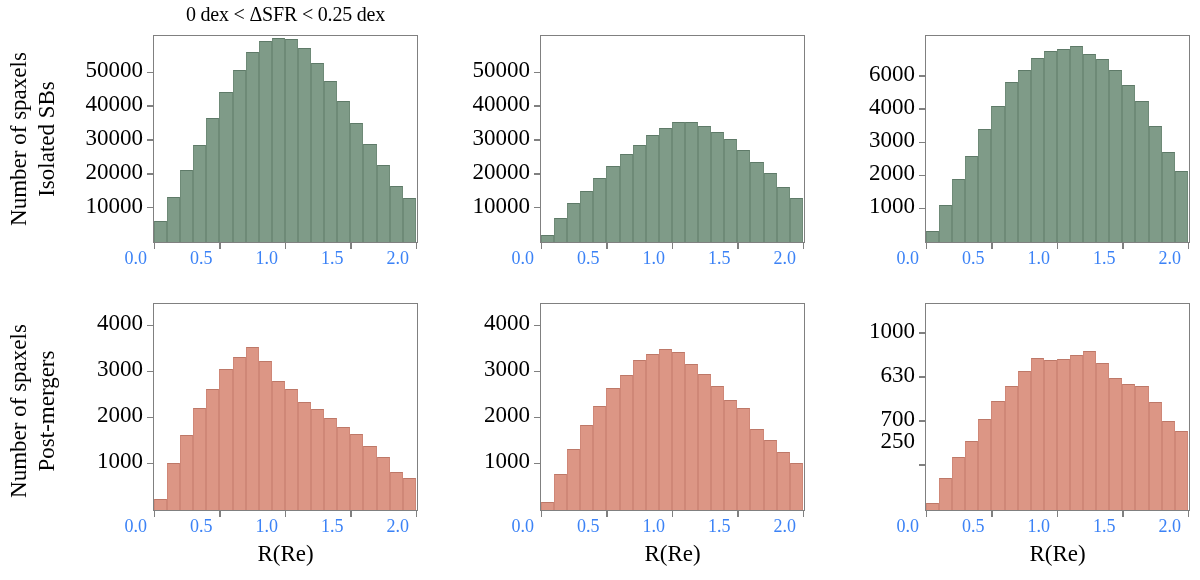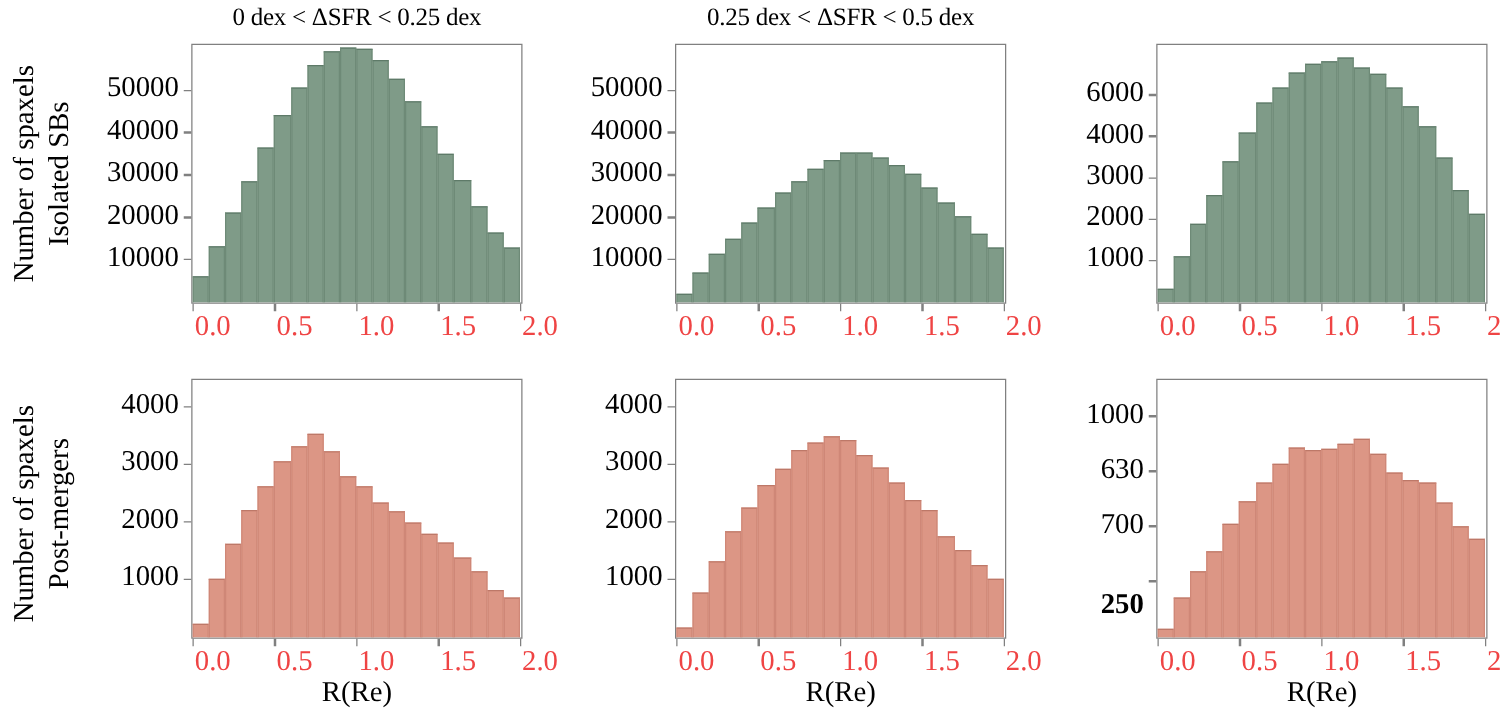--- a/index.html
+++ b/index.html
@@ -63,23 +63,23 @@
     background: #808080;
   }
   .tick-y {
     position: absolute;
     height: 1.6px;
     width: 6px;
     background: #808080;
   }
   .ticklabel-x {
     position: absolute;
-    font-size: 23px;
-    color: #ef4444;
-    text-align: right;
+    font-size: 18px;
+    color: #3b82f6;
+    text-align: left;
     white-space: nowrap;
   }
   .ticklabel-y {
     position: absolute;
     font-size: 23px;
     color: #000;
     text-align: right;
     white-space: nowrap;
   }
 
@@ -105,21 +105,20 @@
     border-top: 1px solid #bd7868;
     border-right: 1px solid #cf8777;
   }
 </style>
 </head>
 <body>
 
 <div id="figure">
 
   <div class="col-title" style="left:153px; top:3px; width:265px;">0 dex &lt; ΔSFR &lt; 0.25 dex</div>
-  <div class="col-title" style="left:540px; top:3px; width:265px;">0.25 dex &lt; ΔSFR &lt; 0.5 dex</div>
 
   <div class="ylabel-group" style="left:6px; top:243px;">
     <span class="ylabel-line" style="width:208px;">Number of spaxels</span>
   </div>
   <div class="ylabel-group" style="left:34px; top:243px;">
     <span class="ylabel-line" style="width:208px;">Isolated SBs</span>
   </div>
 
   <div class="ylabel-group" style="left:6px; top:519px;">
     <span class="ylabel-line" style="width:216px;">Number of spaxels</span>
@@ -377,21 +376,21 @@
       <div class="ticklabel-x" style="left: 896.6px; top: 516px; width: 60px;">0.0</div>
       <div class="tick-x" style="left: 991.25px; top: 511px;"></div>
       <div class="ticklabel-x" style="left: 962.05px; top: 516px; width: 60px;">0.5</div>
       <div class="tick-x" style="left: 1056.7px; top: 511px;"></div>
       <div class="ticklabel-x" style="left: 1027.5px; top: 516px; width: 60px;">1.0</div>
       <div class="tick-x" style="left: 1122.15px; top: 511px;"></div>
       <div class="ticklabel-x" style="left: 1092.95px; top: 516px; width: 60px;">1.5</div>
       <div class="tick-x" style="left: 1187.6px; top: 511px;"></div>
       <div class="ticklabel-x" style="left: 1158.4px; top: 516px; width: 60px;">2.0</div>
       <div class="tick-y" style="left: 919px; top: 464.462px;"></div>
-      <div class="ticklabel-y" style="left: 783px; top: 470px; width: 132px; font-weight: bold;">250</div>
+      <div class="ticklabel-y" style="left: 783px; top: 428px; width: 132px;">250</div>
       <div class="tick-y" style="left: 919px; top: 420.324px;"></div>
       <div class="ticklabel-y" style="left: 783px; top: 406.124px; width: 132px;">700</div>
       <div class="tick-y" style="left: 919px; top: 376.186px;"></div>
       <div class="ticklabel-y" style="left: 783px; top: 361.986px; width: 132px;">630</div>
       <div class="tick-y" style="left: 919px; top: 332.048px;"></div>
       <div class="ticklabel-y" style="left: 783px; top: 317.848px; width: 132px;">1000</div>
     </div>
 
 </div>
 

